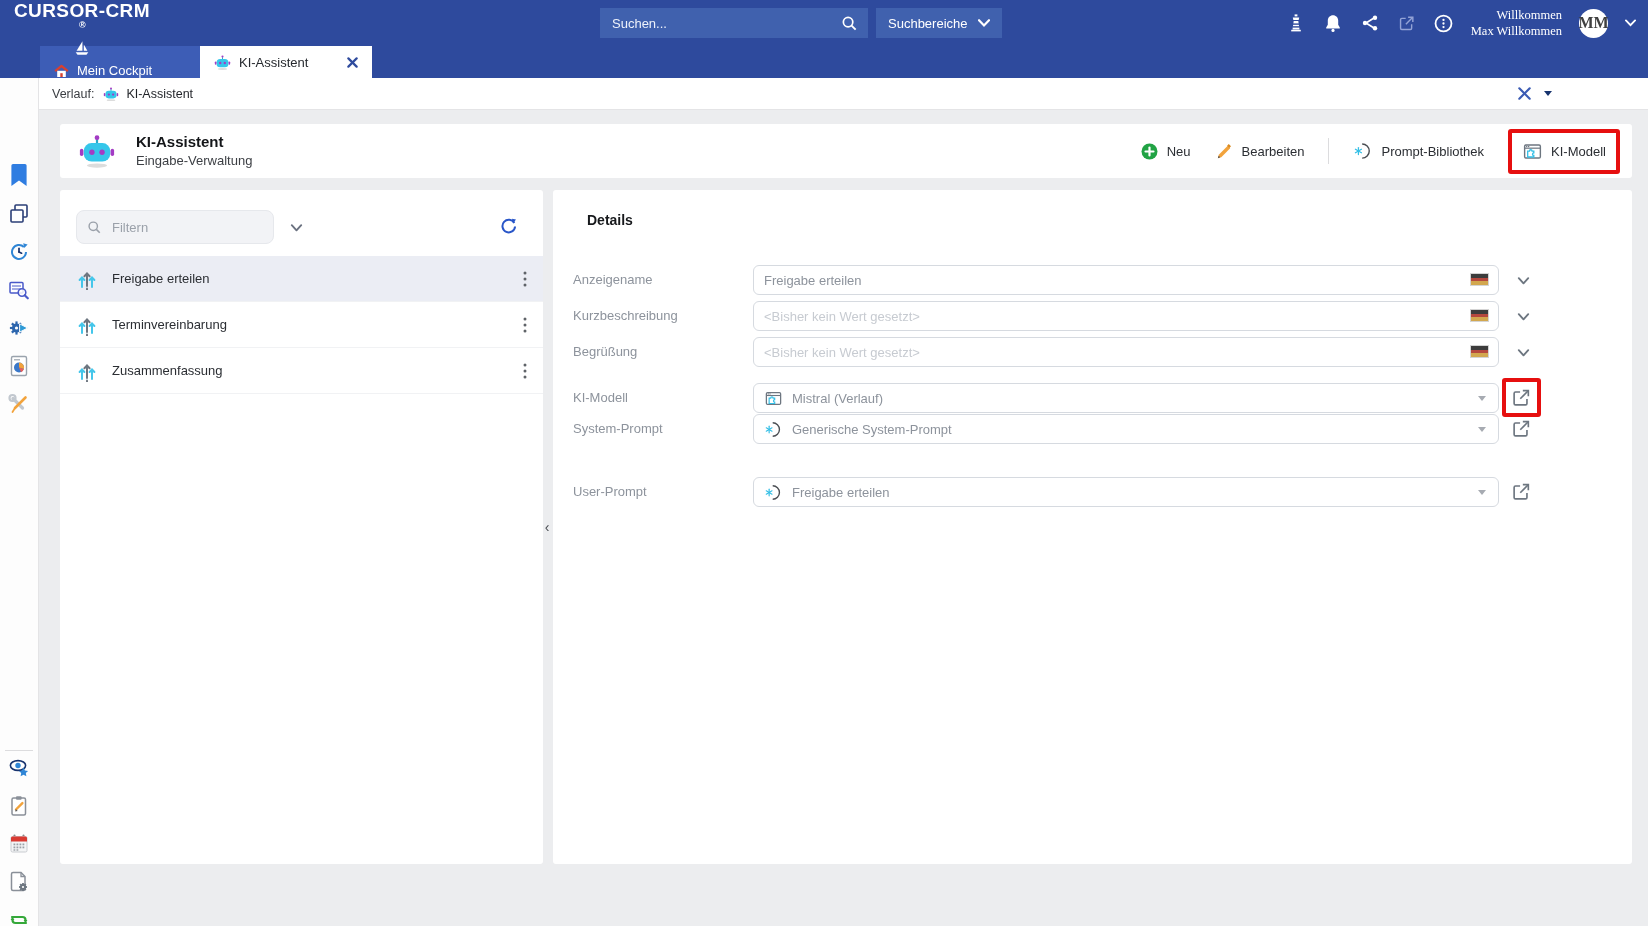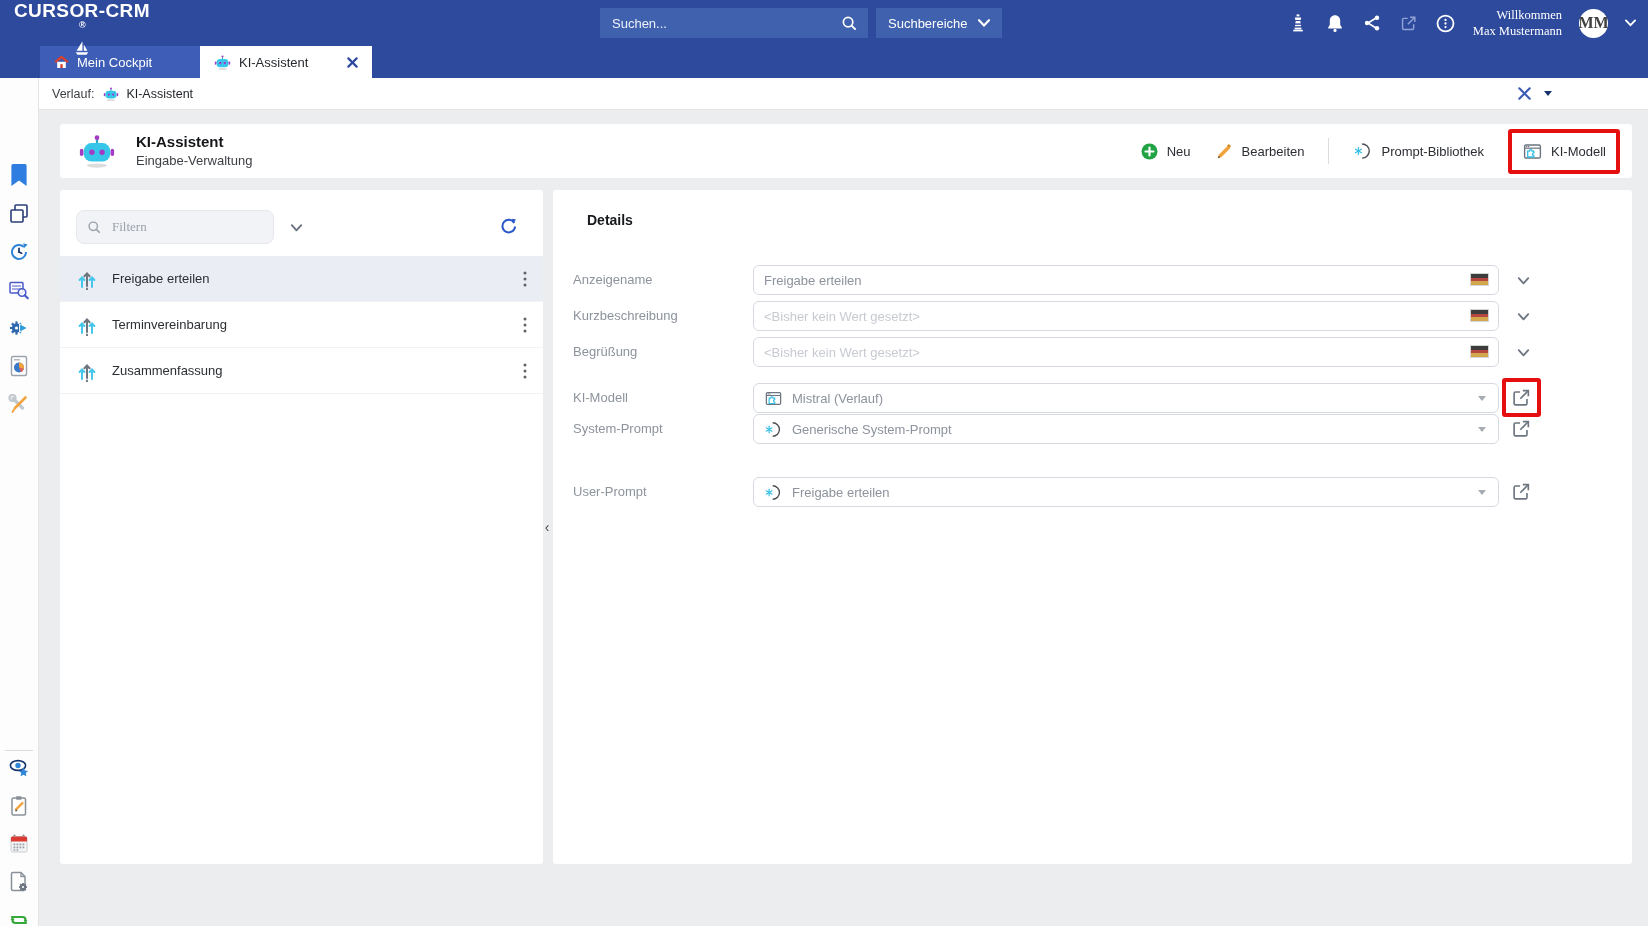--- a/index.html
+++ b/index.html
@@ -20,21 +20,21 @@
                 align-items:center;gap:10px;padding:0 12px;font-size:13px;cursor:pointer;}
   .top-right{position:absolute;right:12px;top:0;height:46px;display:flex;align-items:center;gap:17px;font-family:Liberation Serif, serif;}
   .tbicon{cursor:pointer;}
   .welcome{text-align:right;font-size:12.5px;line-height:1.3;}
   .avatar{width:29px;height:29px;border-radius:50%;background:#fff;color:#404040;font-weight:700;
           font-size:16px;display:flex;align-items:center;justify-content:center;cursor:pointer;}
 
   
   .tabbar{position:absolute;top:46px;left:0;right:0;height:32px;background:#2e4a9d;display:flex;padding-left:40px;z-index:4;}
   .tab{display:flex;align-items:center;gap:8px;padding:0 14px;font-size:13px;cursor:pointer;box-sizing:border-box;}
-  .tab.cockpit{background:#3d5db6;color:#fff;width:160px;}
+  .tab.cockpit{background:#3d5db6;color:#fff;width:160px;align-items:flex-end;}
   .tab.assist{background:#fff;color:#26292e;width:172px;}
   .tab .closex{margin-left:auto;}
 
   
   .rail{position:absolute;top:78px;left:0;bottom:0;width:38px;background:#fdfdfd;border-right:1px solid #e4e4e6;z-index:3;}
   .ric{position:absolute;left:7px;width:24px;height:24px;cursor:pointer;}
   .rdiv{position:absolute;left:5px;right:5px;top:672px;border-top:1px solid #dcdcde;}
 
   
   .histbar{position:absolute;top:78px;left:38px;right:0;height:32px;background:#fff;border-bottom:1px solid #e4e4e6;
@@ -55,21 +55,21 @@
             font-size:13px;color:#2b2e33;}
   .act{display:flex;align-items:center;gap:8px;cursor:pointer;white-space:nowrap;}
   .vdiv{width:1px;height:26px;background:#dcdcde;}
   .redbox-btn{border:4px solid #e60f0f;border-radius:3px;padding:8px 10px;}
 
   
   .list-card{left:60px;top:190px;width:483px;height:674px;}
   .filterwrap{position:absolute;left:16px;top:20px;width:198px;height:34px;background:#f2f3f6;
               border:1px solid #e6e8ec;border-radius:8px;display:flex;align-items:center;
               padding:0 10px;box-sizing:border-box;gap:8px;}
-  .filterwrap input{flex:1;border:none;background:transparent;outline:none;font-size:13px;color:#701a75;font-family:Liberation Serif, serif;min-width:0;}
+  .filterwrap input{flex:1;border:none;background:transparent;outline:none;font-size:13px;color:#701a75;font-family:Liberation Sans, sans-serif;min-width:0;}
   .filterwrap input::placeholder{color:#9ba1aa;opacity:1;}
   .fchev{position:absolute;left:228px;top:29px;cursor:pointer;}
   .refresh{position:absolute;right:24px;top:26px;cursor:pointer;}
   .lrow{position:absolute;left:0;right:0;height:46px;display:flex;align-items:center;
         padding:0 14px 0 16px;box-sizing:border-box;gap:14px;font-size:13px;color:#2b2e33;
         border-bottom:1px solid #f1f2f4;cursor:pointer;}
   .lrow.sel{background:#ebedf4;}
   .kebab{margin-left:auto;cursor:pointer;}
 
   
@@ -214,21 +214,21 @@
     <span class="tbicon">
       <svg width="21" height="21" viewBox="0 0 20 20">
           <circle cx="10" cy="10" r="7.6" fill="none" stroke="#fff" stroke-width="1.7"></circle>
           <circle cx="10" cy="6.6" r="1.1" fill="#fff"></circle>
           <circle cx="10" cy="10" r="1.1" fill="#fff"></circle>
           <circle cx="10" cy="13.4" r="1.1" fill="#fff"></circle>
         </svg>
     </span>
     <div class="welcome">
       <div>Willkommen</div>
-      <div>Max Mustermann</div>
+      <div>Max Willkommen</div>
     </div>
     <div class="avatar">MM</div>
     <svg width="11" height="8" viewBox="0 0 12 8">
         <polyline points="1,1.2 6,6.4 11,1.2" fill="none" stroke="#fff" stroke-width="2" stroke-linecap="round"></polyline>
       </svg>
   </div>
 </div>
 
 <div class="tabbar">
   <div class="tab cockpit">

